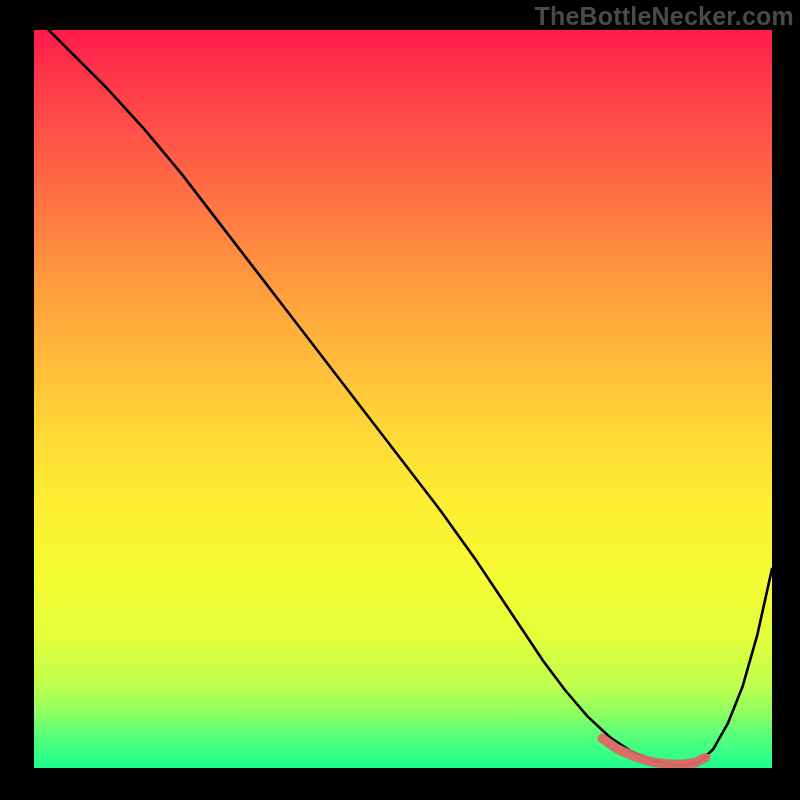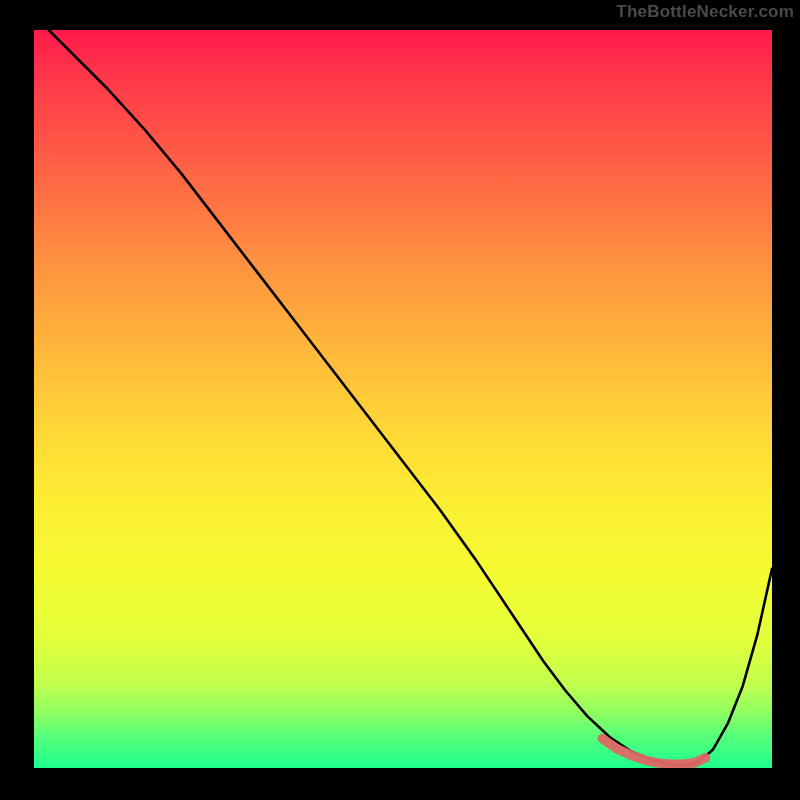--- a/index.html
+++ b/index.html
@@ -8,21 +8,21 @@
     position: relative;
     width: 800px;
     height: 800px;
     background: #000;
   }
   .watermark {
     position: absolute;
     top: 2px;
     right: 6px;
     font-family: Arial, Helvetica, sans-serif;
-    font-size: 17px;
+    font-size: 25px;
     font-weight: bold;
     color: #4a4a4a;
     letter-spacing: 0.2px;
     z-index: 3;
   }
   .plot-bg {
     position: absolute;
     left: 34px;
     top: 30px;
     width: 738px;

